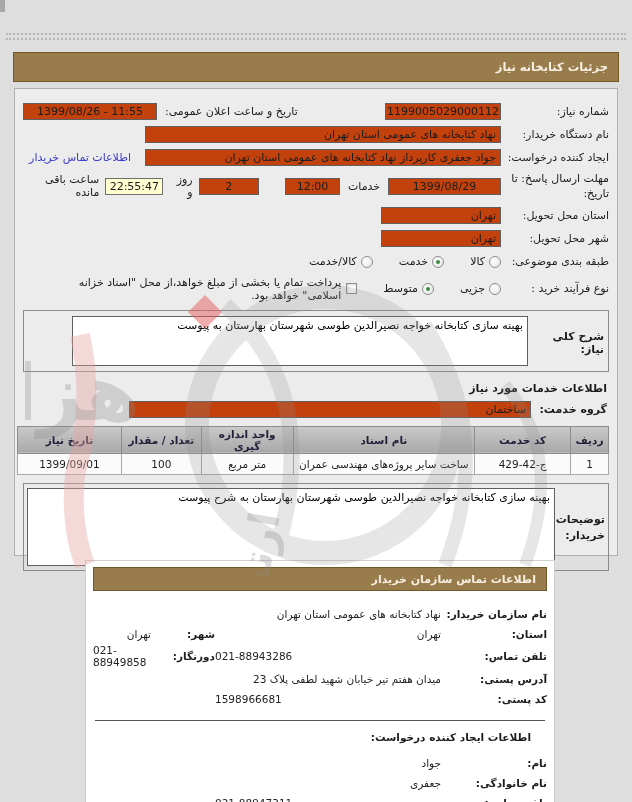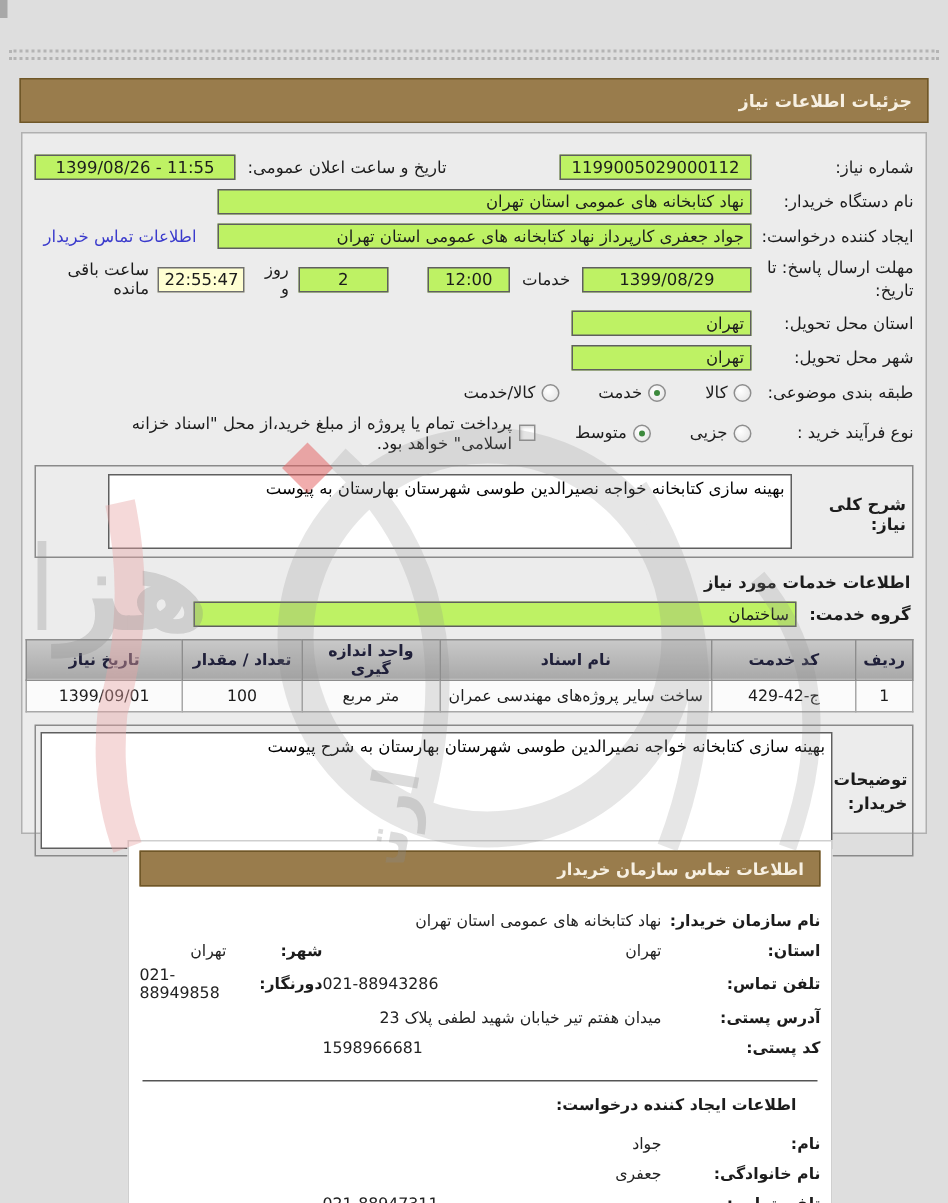--- a/index.html
+++ b/index.html
@@ -13,21 +13,21 @@
   .corner-nub { position:absolute; top:0; left:0; width:5px; height:12px; background:#a8a8a8; }
   .top-dots { position:absolute; top:33px; left:6px; right:6px; height:7px;
     border-top:2px dotted #b4b4b4; border-bottom:2px dotted #b4b4b4; }
   .bar { background:#997c4c; border:1px solid #6f5728; color:#f7f0e2;
     font-weight:bold; font-size:11.5px; display:flex; align-items:center; padding:0 10px; }
   .bar-main { position:absolute; top:52px; left:13px; width:606px; height:30px; }
   .main-panel { position:absolute; top:88px; left:14px; width:604px; height:468px;
     background:#ececec; border:1px solid #b0b0b0; padding:8px 8px 6px 8px; }
   .frow { display:flex; align-items:center; margin:5px 0; min-height:18px; }
   .flabel { width:108px; flex:none; color:#1c1c1c; }
-  .inp { background:#bef264; border:1px solid #5f5f5f; height:17px; padding:0 4px;
+  .inp { background:#c2410c; border:1px solid #5f5f5f; height:17px; padding:0 4px;
     display:flex; align-items:center; justify-content:center; font-size:11px; }
   .inp.start { justify-content:flex-start; }
   .num { direction:ltr; unicode-bidi:embed; }
   .wide { width:356px; }
   .link { color:#3a3acc; margin-right:14px; cursor:pointer; }
   .countdown { background:#ffffd2; border:1px solid #6f6f6f; height:17px; width:62px;
     display:flex; align-items:center; justify-content:center; }
   .radio { width:12px; height:12px; border:1px solid #8e8e8e; border-radius:50%;
     background:radial-gradient(circle at 35% 35%, #ffffff, #e2e2e2);
     flex:none; margin-left:4px; position:relative; }
@@ -70,28 +70,28 @@
   .watermark { position:absolute; top:265px; left:25px; width:575px; height:310px;
     pointer-events:none; z-index:6; }
 </style>
 </head>
 <body>
 
 <div class="corner-nub"></div>
 <div class="top-dots"></div>
 
 <div class="bar bar-main">
-  <span>جزئیات اطلاعات نیاز</span>
+  <span>جزئیات کتابخانه نیاز</span>
 </div>
 
 <div class="main-panel">
 
   <div class="frow">
     <span class="flabel">شماره نیاز:</span>
-    <div class="inp num" style="width:128px">1199005029000112</div>
+    <div class="inp num" style="width:116px">1199005029000112</div>
     <span style="flex:1; text-align:left; padding-left:8px">تاریخ و ساعت اعلان عمومی:</span>
     <div class="inp num" style="width:134px">1399/08/26 - 11:55</div>
   </div>
 
   <div class="frow">
     <span class="flabel">نام دستگاه خریدار:</span>
     <div class="inp wide start">نهاد کتابخانه های عمومی استان تهران</div>
   </div>
 
   <div class="frow">
@@ -142,21 +142,21 @@
     <span class="opt">
       <span class="radio"></span>
       <span>جزیی</span>
     </span>
     <span class="opt">
       <span class="radio sel"></span>
       <span>متوسط</span>
     </span>
     <span class="opt">
       <span class="checkbox"></span>
-      <span>پرداخت تمام یا پروژه از مبلغ خرید،از محل "اسناد خزانه اسلامی" خواهد بود.</span>
+      <span>پرداخت تمام یا بخشی از مبلغ خواهد،از محل "اسناد خزانه اسلامی" خواهد بود.</span>
     </span>
   </div>
 
   <div class="descbox">
     <span class="dlabel">شرح کلی نیاز:</span>
     <textarea class="ta-desc" readonly="" style="">بهینه سازی کتابخانه خواجه نصیرالدین طوسی شهرستان بهارستان به پیوست</textarea>
   </div>
 
   <div class="bold-line">اطلاعات خدمات مورد نیاز</div>
 

